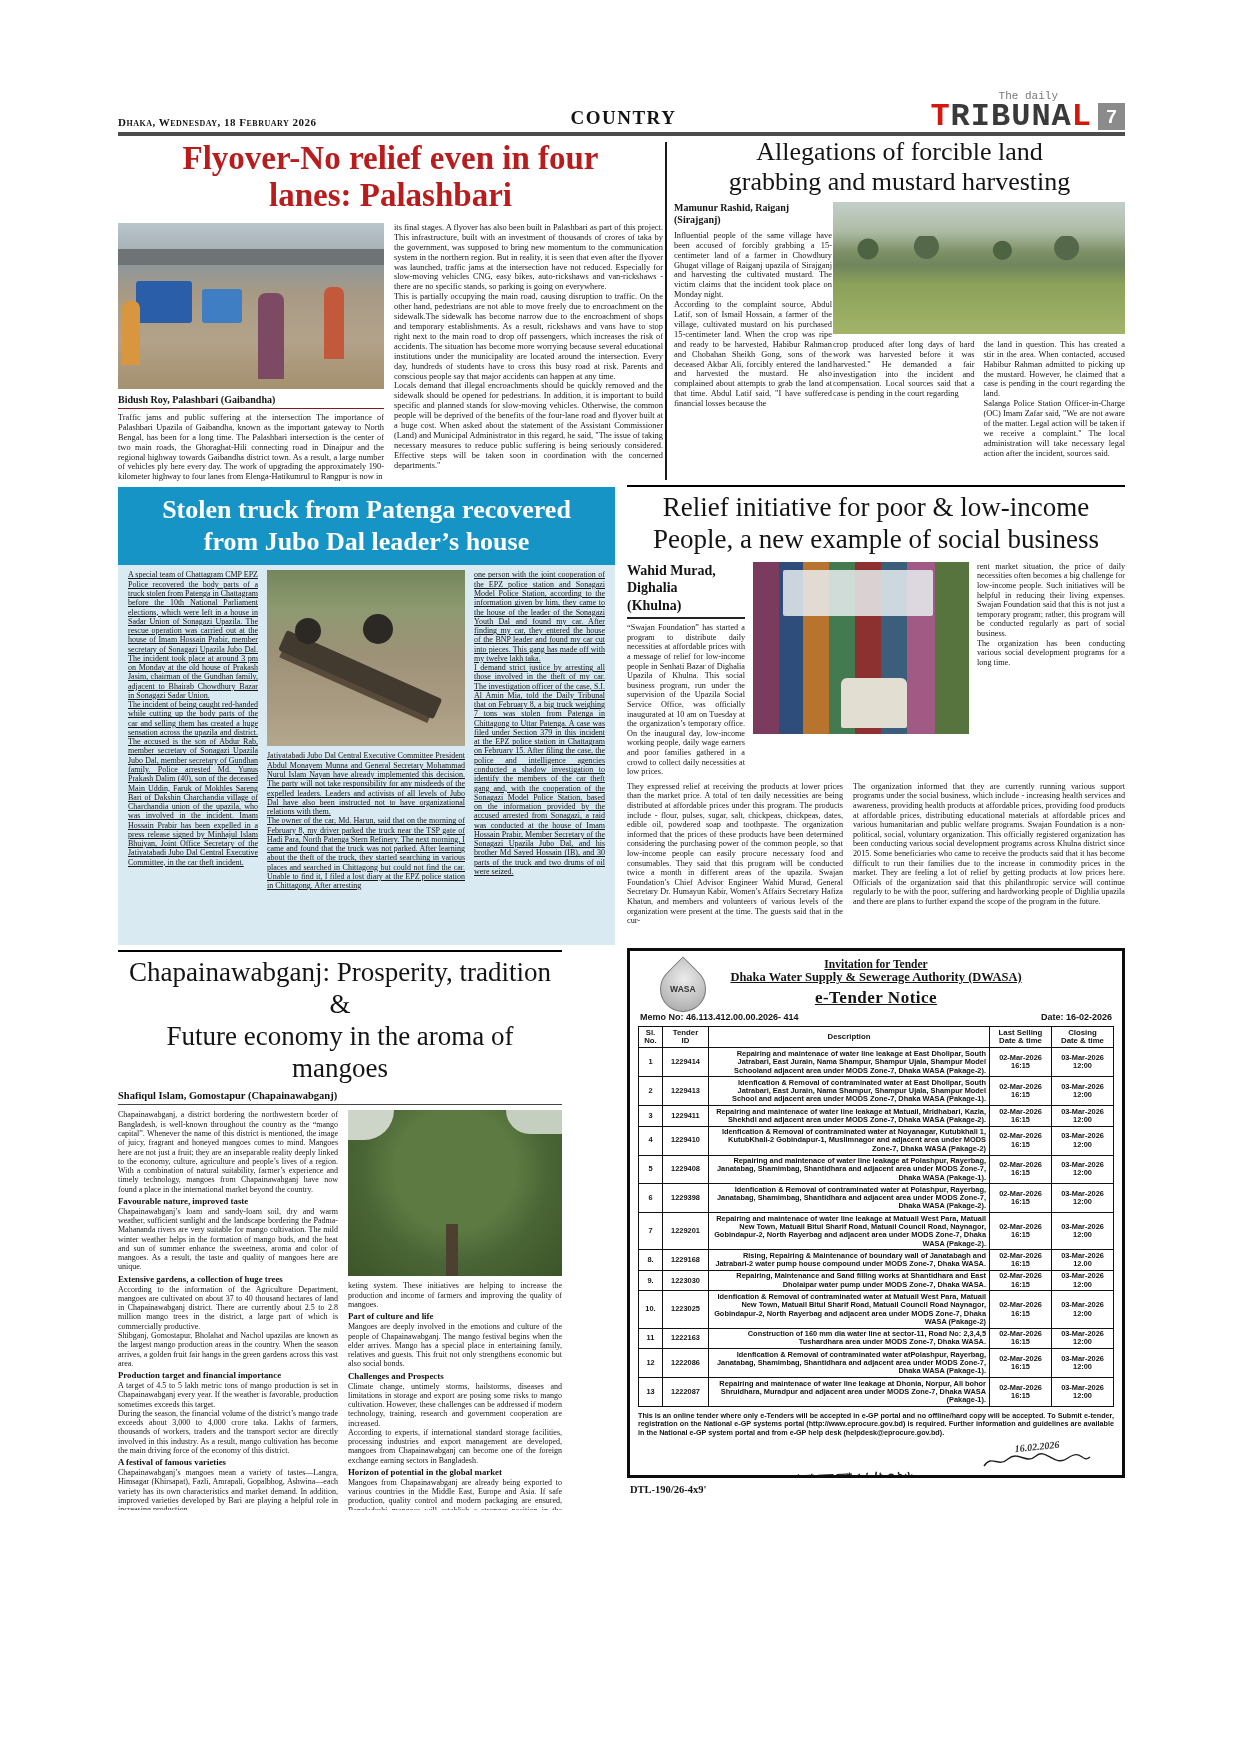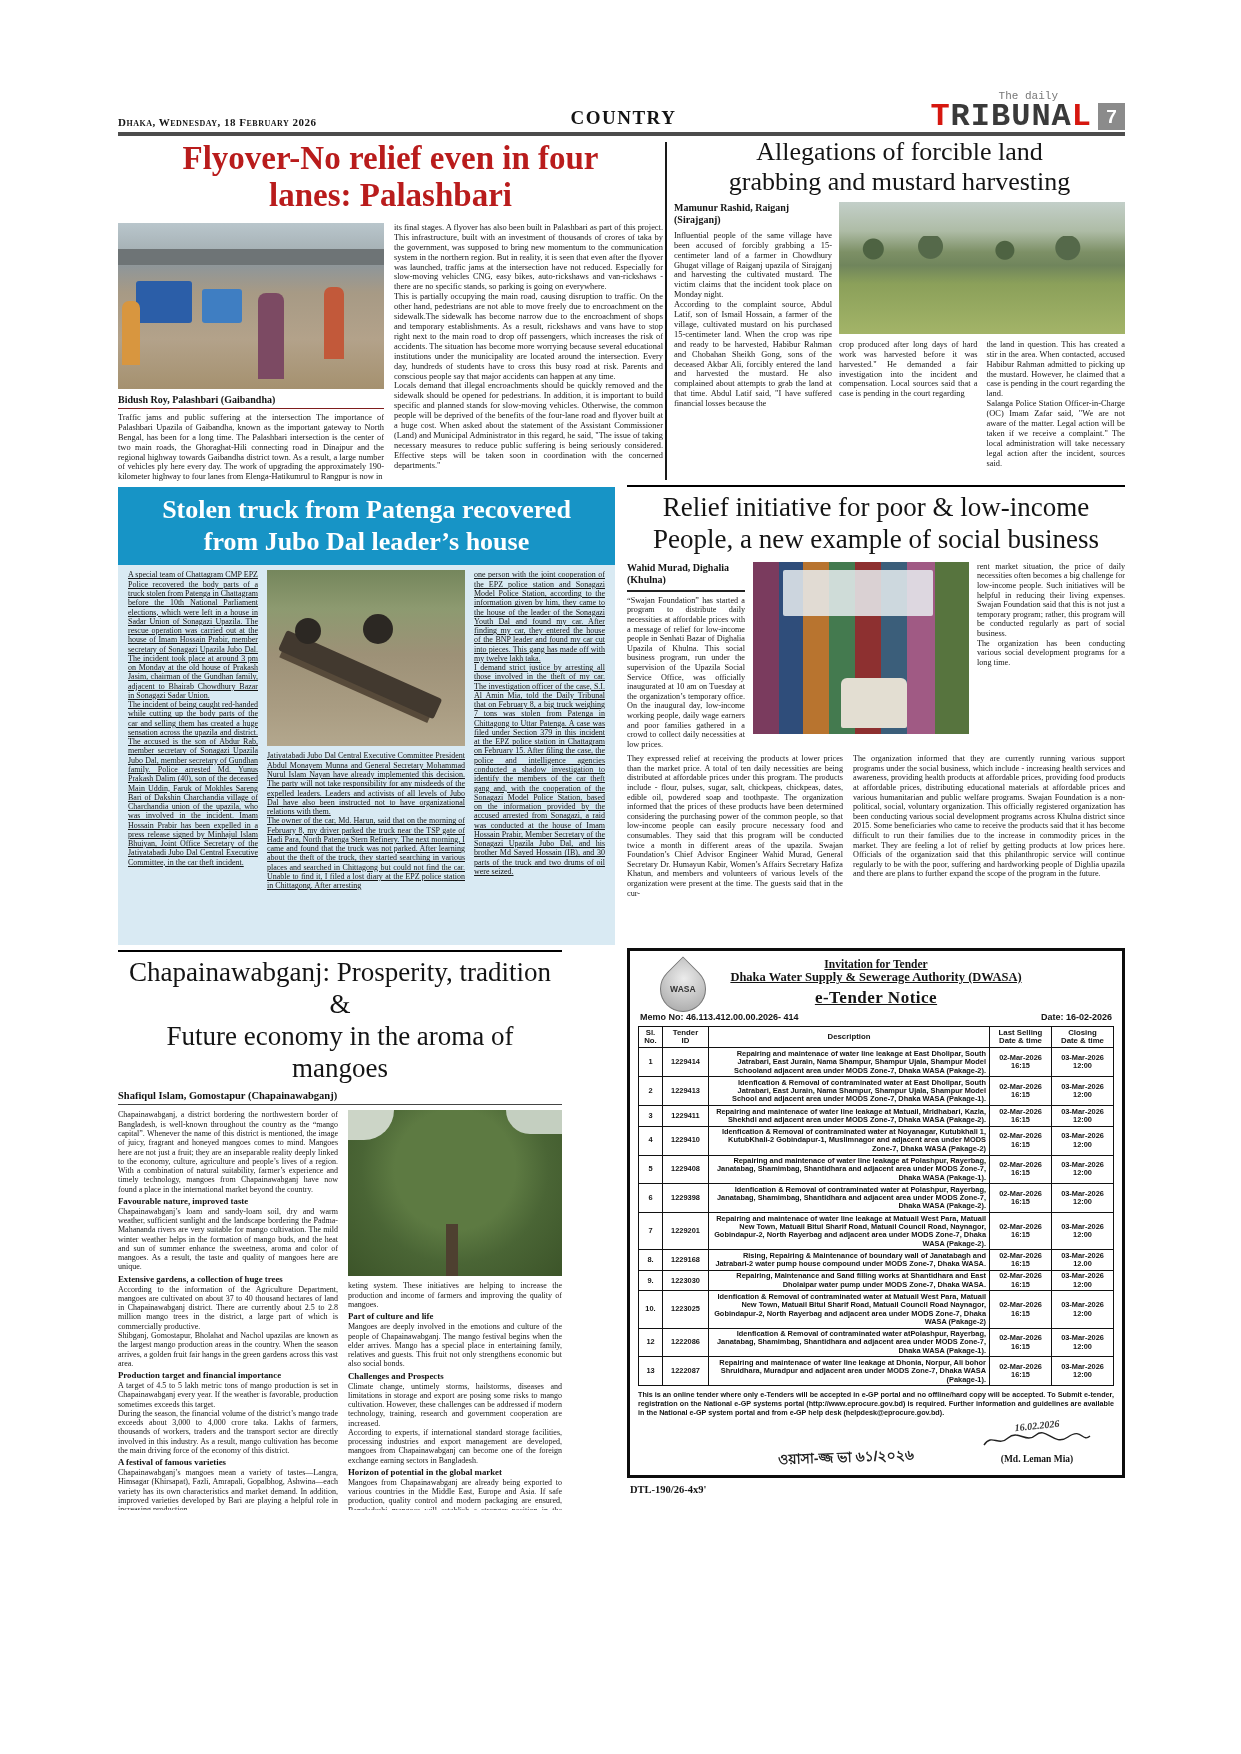--- a/index.html
+++ b/index.html
@@ -36,21 +36,21 @@
   .ph-street .beam { position:absolute; left:0; top:26px; width:100%; height:16px; background:#6e7476; }
   .ph-street .bus1 { position:absolute; left:18px; top:58px; width:56px; height:42px; background:#2b5ea8; border-radius:3px; }
   .ph-street .bus2 { position:absolute; left:84px; top:66px; width:40px; height:34px; background:#3f7ec2; border-radius:3px; }
   .ph-street .fig1 { position:absolute; left:140px; top:70px; width:26px; height:86px; background:#7c4a63; border-radius:8px 8px 0 0; }
   .ph-street .fig2 { position:absolute; left:206px; top:64px; width:20px; height:72px; background:#c2593a; border-radius:7px 7px 0 0; }
   .ph-street .fig3 { position:absolute; left:4px; top:78px; width:18px; height:64px; background:#d8963f; border-radius:7px 7px 0 0; }
 
   
   .landgrab { position:absolute; left:674px; top:137px; width:451px; height:345px; overflow:hidden; }
   .landgrab h2 { font-size:26px; font-weight:500; text-align:center; line-height:1.15; margin-bottom:5px; }
-  .lg-row { display:flex; gap:7px; }
+  .lg-row { display:flex; gap:1px; }
   .lg-c1 { width:158px; flex:none; }
   .lg-right { flex:1; }
   .lg-byline { font-weight:bold; font-size:10px; margin-bottom:5px; line-height:1.2; white-space:pre-line; }
   .ph-mustard { width:100%; height:132px; background:linear-gradient(180deg,#c3cfc9 0%,#aebca6 22%,#7d9066 38%,#70855c 48%,#8ba05a 62%,#a3b468 100%); margin-bottom:6px; }
   .ph-mustard .trees { position:absolute; left:0; top:34px; width:100%; height:26px; background:radial-gradient(circle at 12% 50%, #4e6342 0 10px, transparent 11px),radial-gradient(circle at 32% 40%, #55694a 0 12px, transparent 13px),radial-gradient(circle at 58% 55%, #4e6342 0 9px, transparent 10px),radial-gradient(circle at 80% 45%, #55694a 0 12px, transparent 13px); }
   .lg-bottom { display:flex; gap:9px; }
   .lg-c2, .lg-c3 { flex:1; }
 
   
   .truck { position:absolute; left:118px; top:487px; width:497px; height:458px; background:#d9eaf3; overflow:hidden; }
@@ -64,21 +64,21 @@
   .ph-truck { width:198px; height:176px; background:linear-gradient(180deg,#75865c 0%,#8d9a70 22%,#9d9177 48%,#a99c82 78%,#b3a78d 100%); margin-bottom:5px; }
   .ph-truck .chassis { position:absolute; left:20px; top:60px; width:170px; height:22px; background:#42392f; transform:rotate(24deg); transform-origin:left top; border-radius:3px; box-shadow:0 10px 0 -4px #574a3a; }
   .ph-truck .wheel1 { position:absolute; left:28px; top:48px; width:26px; height:26px; background:#2c2823; border-radius:50%; }
   .ph-truck .wheel2 { position:absolute; left:96px; top:44px; width:30px; height:30px; background:#2c2823; border-radius:50%; }
 
   
   .relief { position:absolute; left:627px; top:485px; width:498px; height:460px; border-top:2.5px solid #000; overflow:hidden; padding-top:4px; }
   .relief h2 { font-size:27px; font-weight:500; text-align:center; line-height:1.2; margin-bottom:6px; }
   .r-top { display:flex; gap:8px; }
   .r-c1 { width:118px; flex:none; }
-  .r-byline { font-weight:bold; font-size:10px; line-height:1.25; border-bottom:2px solid #222; padding-bottom:3px; margin-bottom:4px; white-space:pre-line; }
+  .r-byline { font-weight:bold; font-size:14px; line-height:1.25; border-bottom:2px solid #222; padding-bottom:3px; margin-bottom:4px; white-space:pre-line; }
   .r-photo { width:216px; flex:none; }
   .ph-relief { width:216px; height:172px; background:repeating-linear-gradient(90deg,#7a3b5e 0 26px,#2f4d7a 26px 50px,#b8742f 50px 76px,#447a4f 76px 102px,#8d3030 102px 128px,#3b5e7a 128px 154px,#a05a84 154px 182px,#57743e 182px 216px); }
   .ph-relief .banner { position:absolute; left:30px; top:8px; width:150px; height:46px; background:#e7edf0; opacity:.85; border-radius:2px; }
   .ph-relief .sack { position:absolute; left:88px; top:116px; width:66px; height:50px; background:#e3ded2; border-radius:6px 6px 2px 2px; }
   .r-c3 { flex:1; }
   .r-bottom { display:flex; gap:10px; margin-top:5px; }
   .r-bl { width:216px; flex:none; }
   .r-br { flex:1; }
   .relief .bodytxt { font-size:8.2px; line-height:1.17; }
 
@@ -399,20 +399,29 @@
           <tr>
             <td class="c">10.</td>
             <td class="c">1223025</td>
             <td class="d">Idenfication &amp; Removal of contraminated water at Matuail West Para, Matuail New Town, Matuail Bitul Sharif Road, Matuail Council Road Naynagor, Gobindapur-2, North Rayerbag and adjacent area under MODS Zone-7, Dhaka WASA (Pakage-2)</td>
             <td class="c">02-Mar-2026
 16:15</td>
             <td class="c">03-Mar-2026
 12:00</td>
           </tr>
 
+          <tr>
+            <td class="c">11</td>
+            <td class="c">1222163</td>
+            <td class="d">Construction of 160 mm dia water line at sector-11, Road No: 2,3,4,5 Tushardhara area under MODS Zone-7, Dhaka WASA.</td>
+            <td class="c">02-Mar-2026
+16:15</td>
+            <td class="c">03-Mar-2026
+12:00</td>
+          </tr>
 
           <tr>
             <td class="c">12</td>
             <td class="c">1222086</td>
             <td class="d">Idenfication &amp; Removal of contraminated water atPolashpur, Rayerbag, Janatabag, Shamimbag, Shantidhara and adjacent area under MODS Zone-7, Dhaka WASA (Pakage-1).</td>
             <td class="c">02-Mar-2026
 16:15</td>
             <td class="c">03-Mar-2026
 12:00</td>
           </tr>

